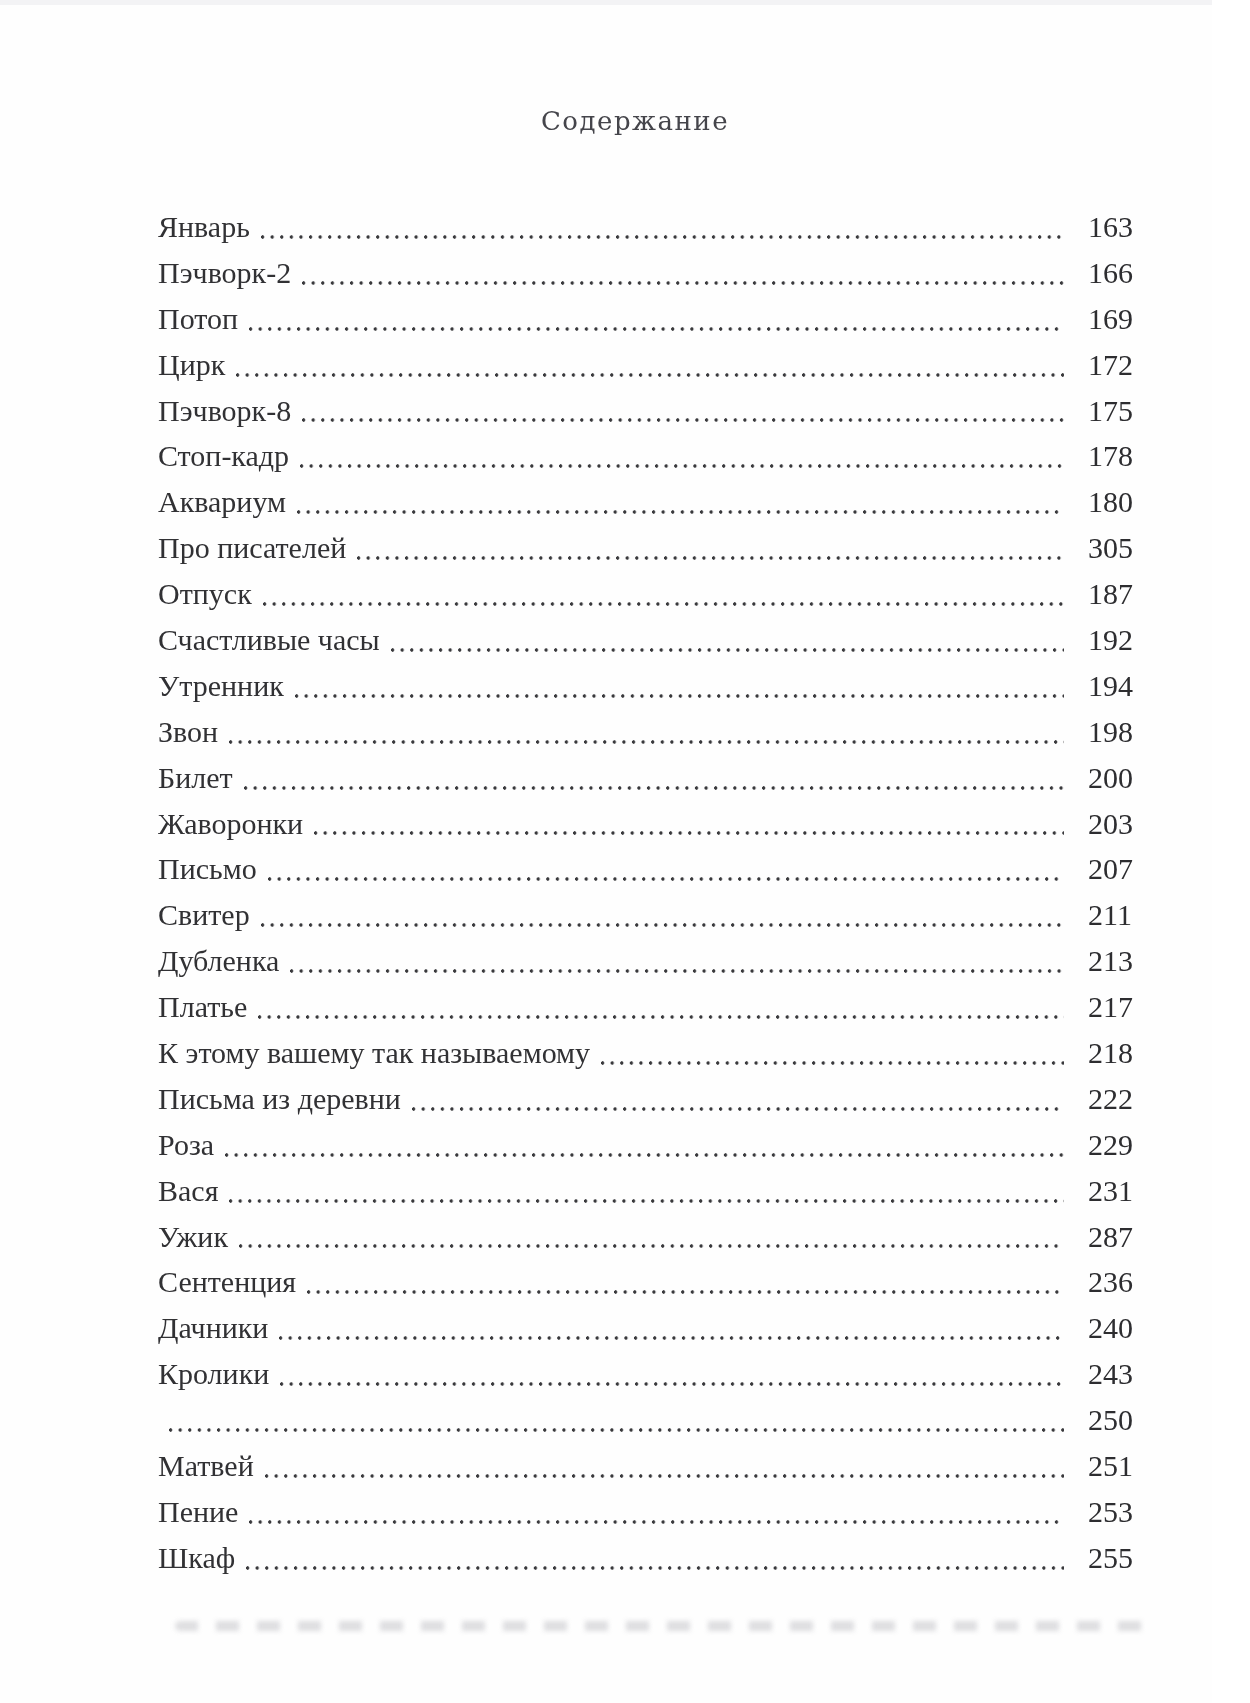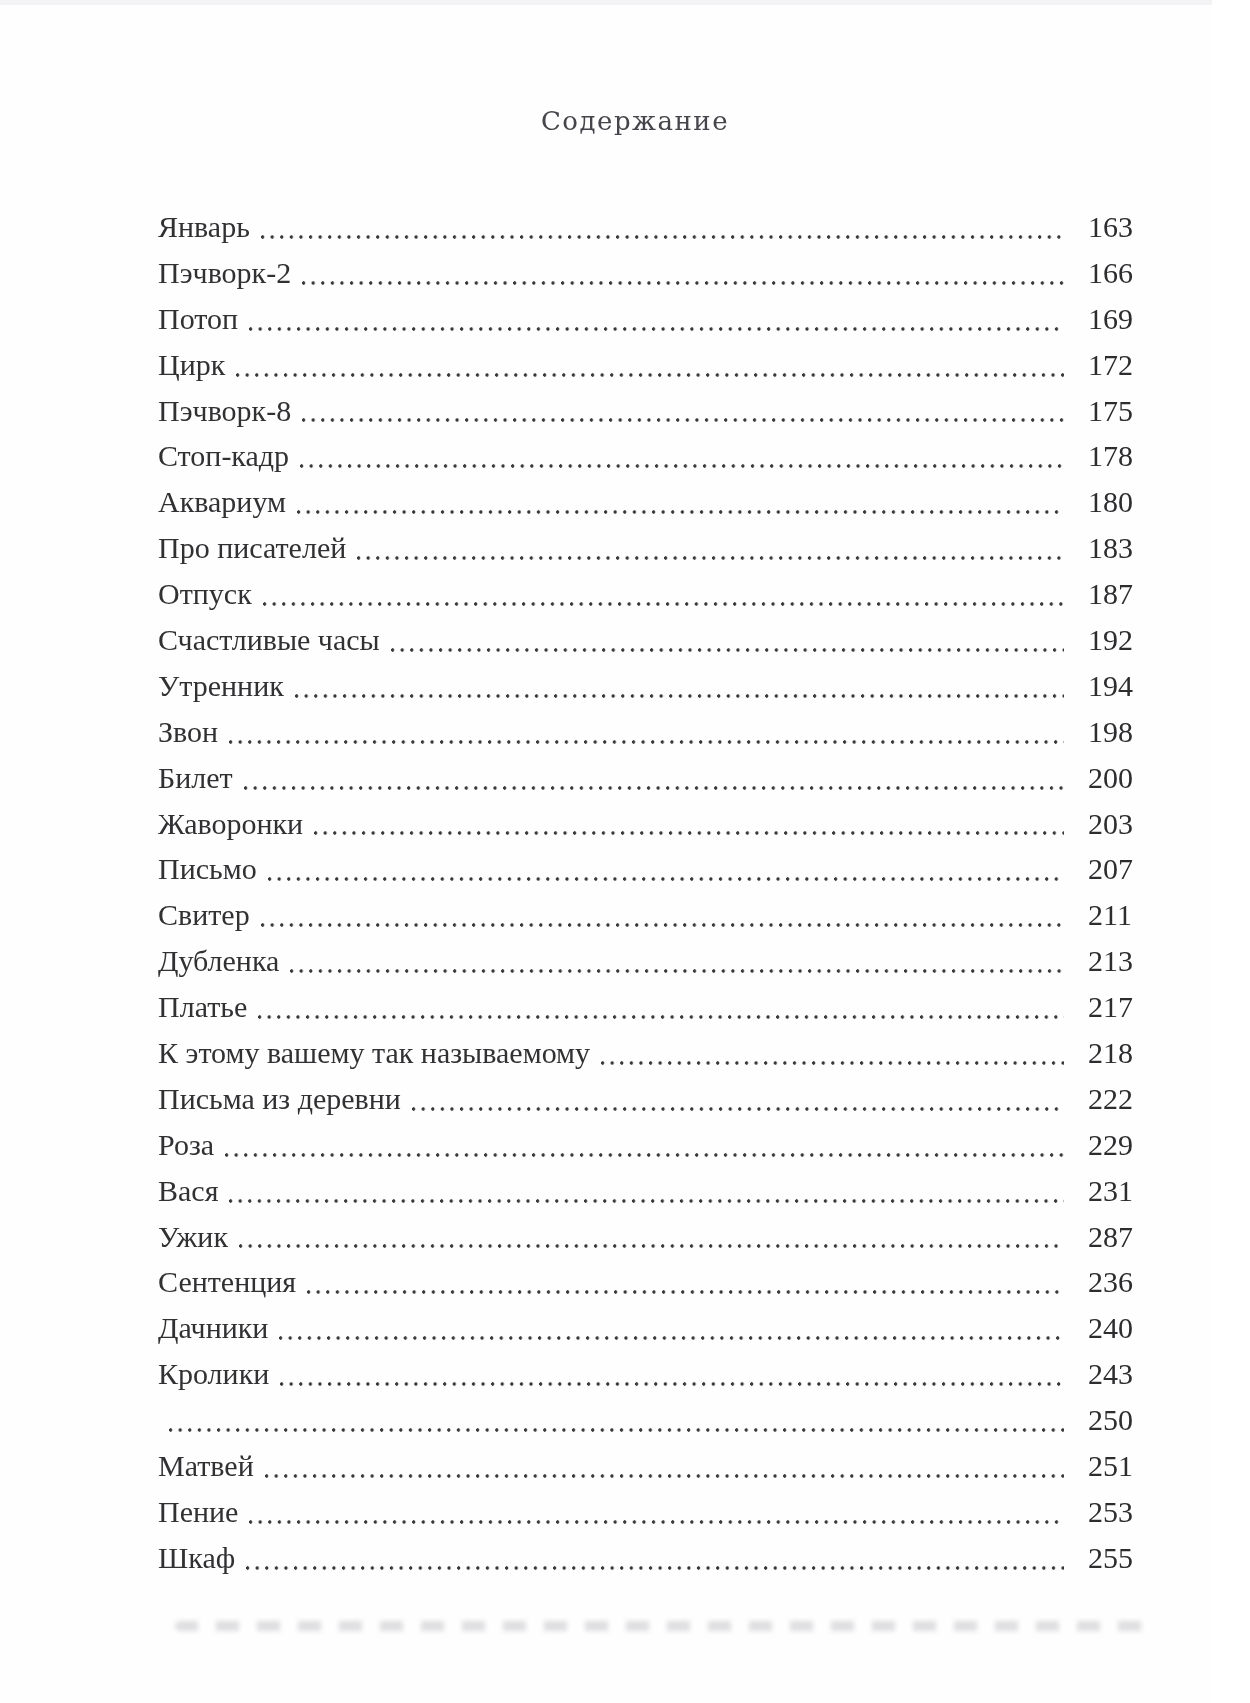--- a/index.html
+++ b/index.html
@@ -130,21 +130,21 @@
 
   <div class="row">
     <span class="entry-title">Аквариум</span>
     <span class="leader"></span>
     <span class="entry-page">180</span>
   </div>
 
   <div class="row">
     <span class="entry-title">Про писателей</span>
     <span class="leader"></span>
-    <span class="entry-page">183</span>
+    <span class="entry-page">305</span>
   </div>
 
   <div class="row">
     <span class="entry-title">Отпуск</span>
     <span class="leader"></span>
     <span class="entry-page">187</span>
   </div>
 
   <div class="row">
     <span class="entry-title">Счастливые часы</span>

